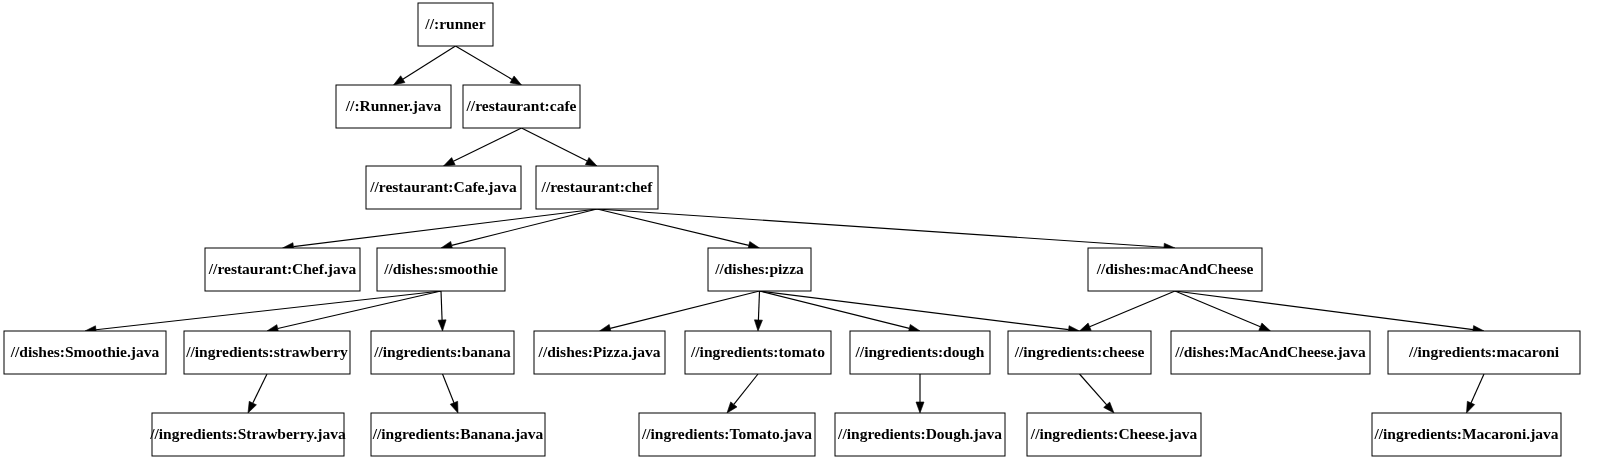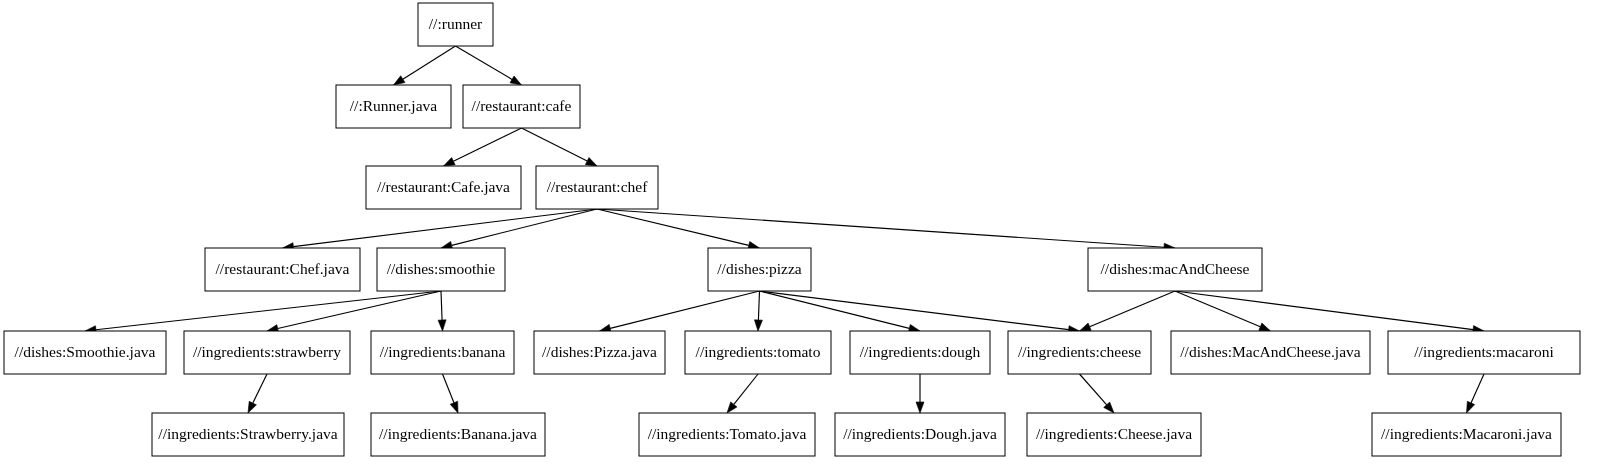--- a/index.html
+++ b/index.html
@@ -6,20 +6,21 @@
     margin: 0;
     padding: 0;
     background: #ffffff;
   }
   #graph-root {
     position: relative;
     width: 1304px;
     height: 468px;
     background: #ffffff;
     font-family: "Liberation Serif", "DejaVu Serif", serif;
+    font-weight: bold;
   }
   svg#graph-svg {
     display: block;
     width: 1600px;
     height: 468px;
   }
   .node-box {
     fill: #ffffff;
     stroke: #000000;
     stroke-width: 1;

